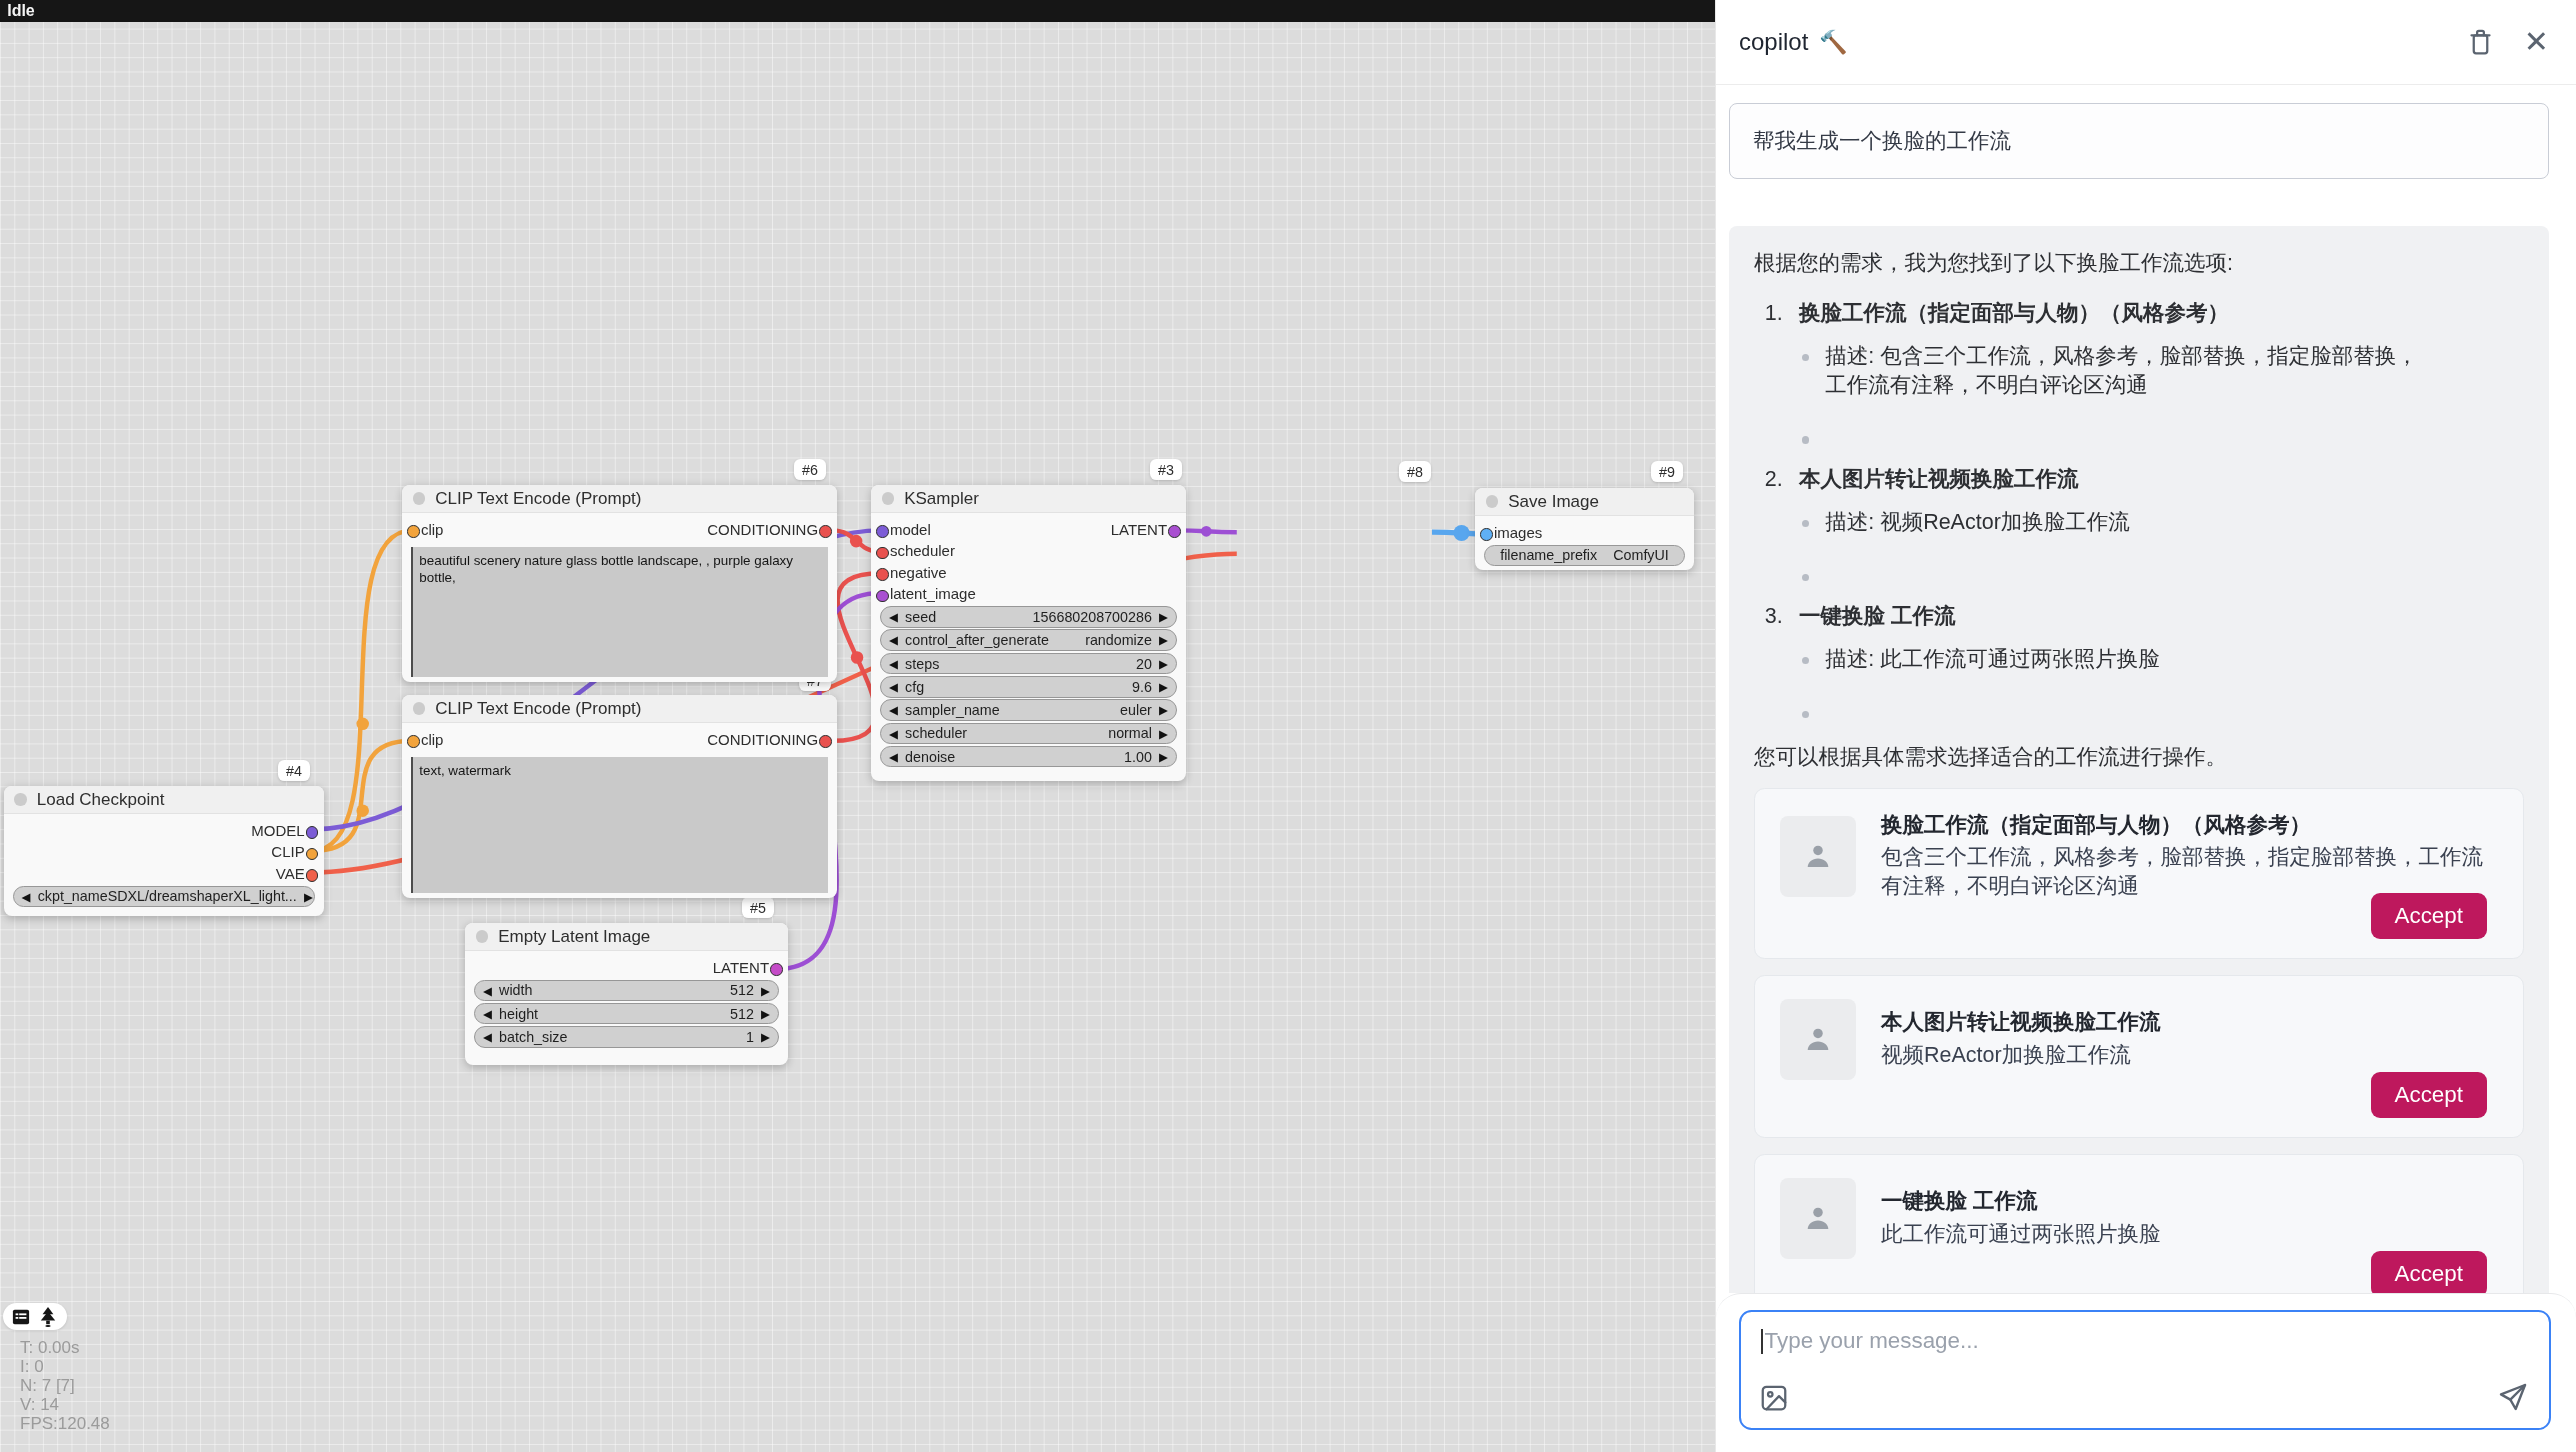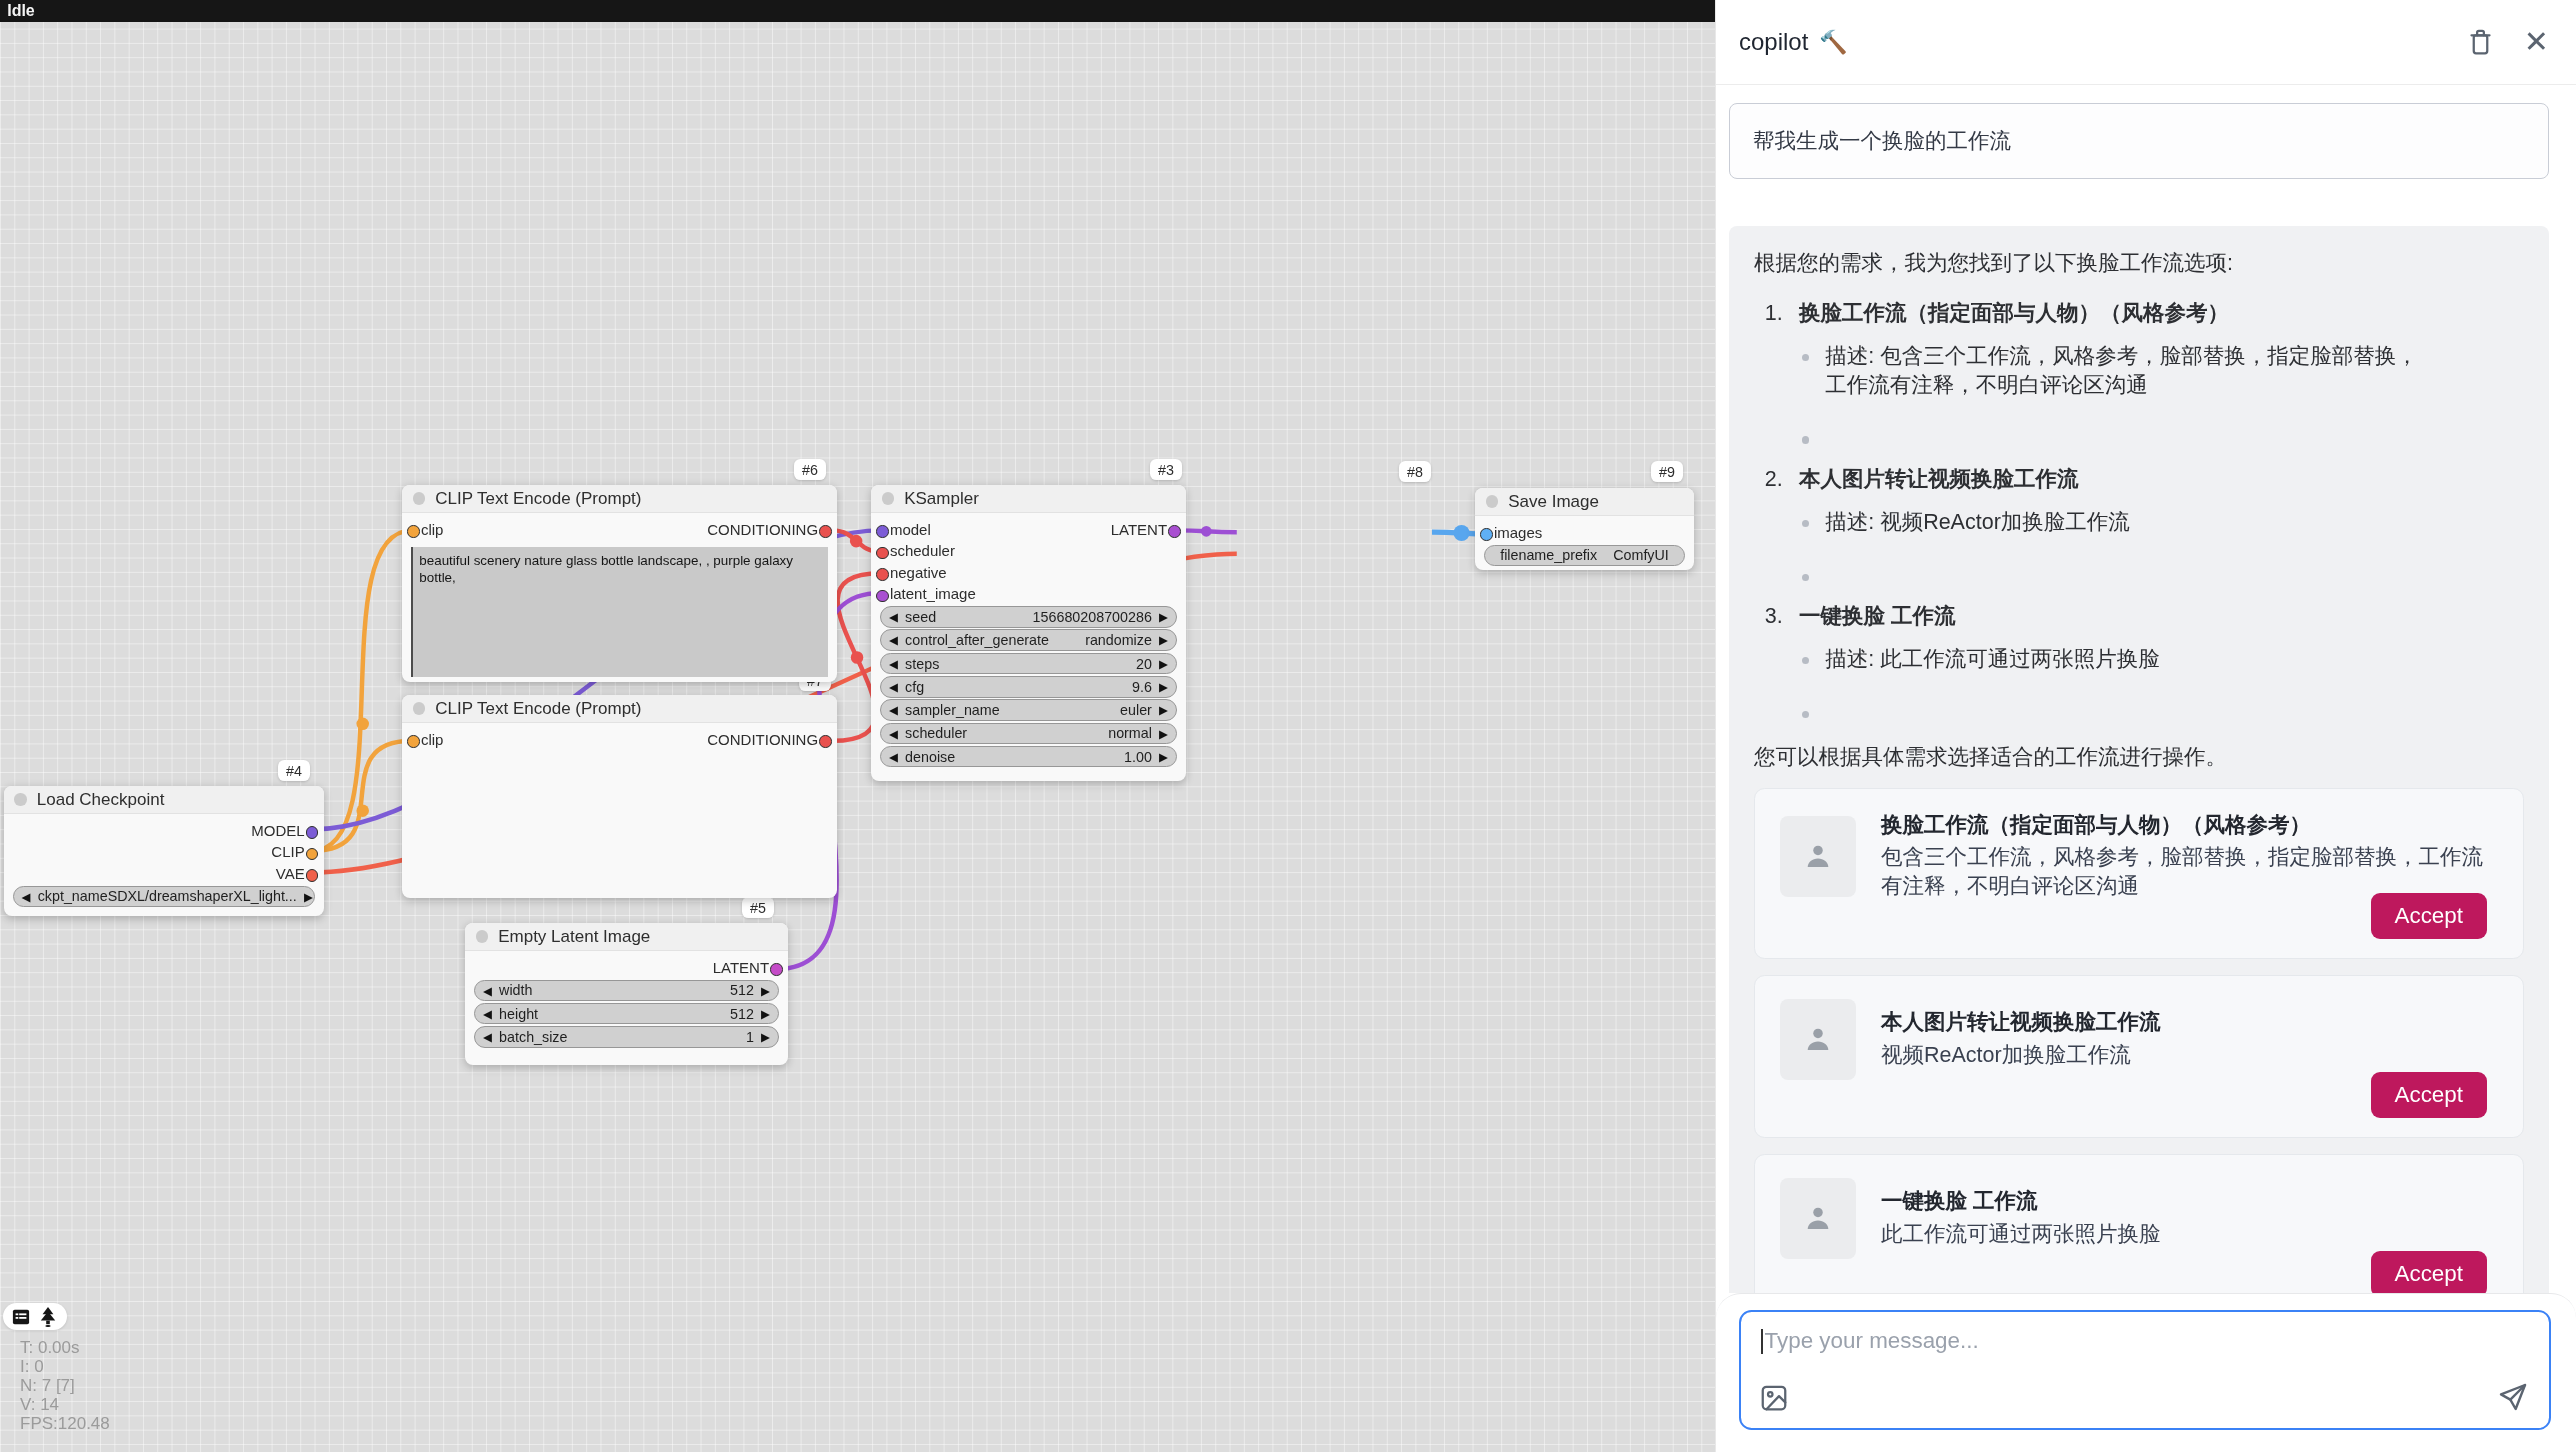--- a/index.html
+++ b/index.html
@@ -223,20 +223,21 @@
       <div class="prow">
         <span class="port">
             <span class="pdot c-clip"></span>
             <span>clip</span>
           </span>
         <span class="port">
             <span>CONDITIONING</span>
             <span class="pdot c-cond"></span>
           </span>
       </div>
+      <div class="ntext" style="height:136px;">text, watermark</div>
     </div>
   </div>
 
   <div class="node" style="left:871px;top:485px;width:315px;height:296px;">
     <div class="titlebar">
       <span class="tdot"></span>
       <span class="ntitle">KSampler</span>
     </div>
     <div class="rows">
       <div class="prow">

